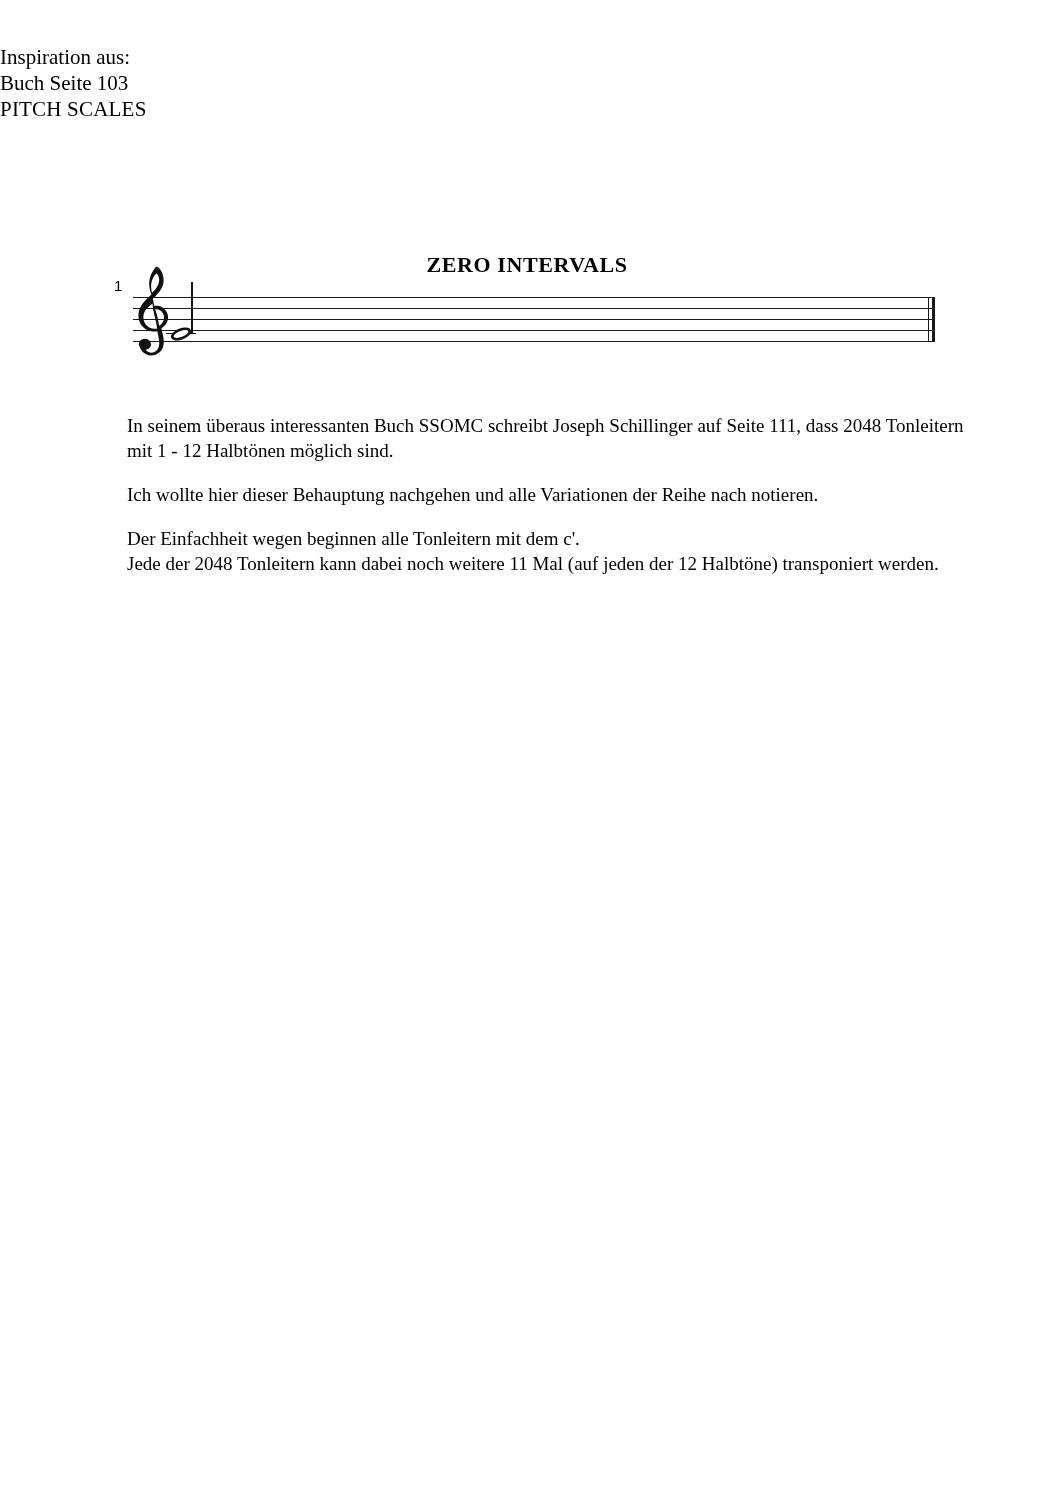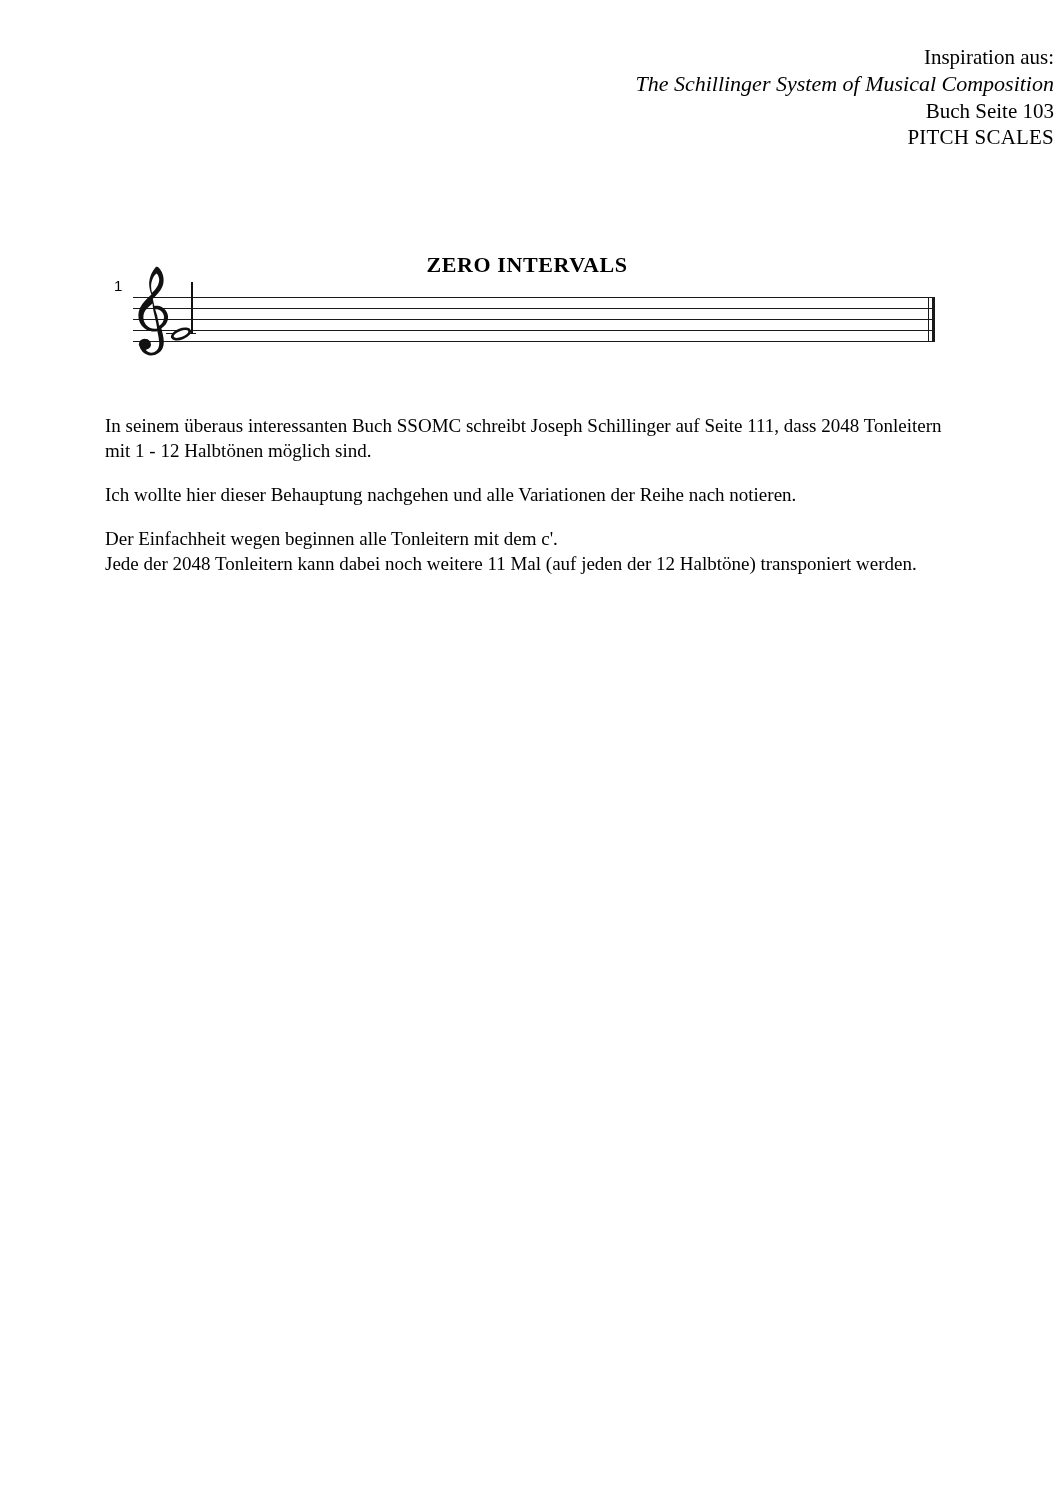--- a/index.html
+++ b/index.html
@@ -20,21 +20,21 @@
     overflow: hidden;
     margin: 0 auto;
   }
 
   
   .header {
     position: absolute;
     left: 0;
     top: 44px;
     width: 1054px;
-    text-align: right;
+    text-align: left;
   }
   .hdr-line {
     font-size: 21px;
     line-height: 26px;
     white-space: nowrap;
   }
   .hdr-italic {
     font-style: italic;
     font-size: 22px;
     line-height: 28px;
@@ -167,21 +167,21 @@
     left: 932px;
     top: 297px;
     width: 3.4px;
     height: 45px;
     background: #1a1a1a;
   }
 
   
   .body-text {
     position: absolute;
-    left: 105px;
+    left: 127px;
     top: 413px;
     width: 840px;
   }
   .para {
     font-size: 19px;
     line-height: 25px;
     margin: 0 0 19px 0;
   }
   .para:last-child { margin-bottom: 10px; }
 
@@ -201,21 +201,20 @@
     font-size: 18px;
   }
 </style>
 </head>
 <body>
 
 <div class="page">
 
   <div class="header">
     <div class="hdr-line">Inspiration aus:</div>
-    <div class="hdr-italic">The Schillinger System of Musical Composition</div>
     <div class="hdr-line">Buch Seite 103</div>
     <div class="hdr-caps">PITCH SCALES</div>
   </div>
 
   <div class="title-sub">ZERO INTERVALS</div>
 
   <div class="system">
 
     <div class="measure-number">1</div>
 

